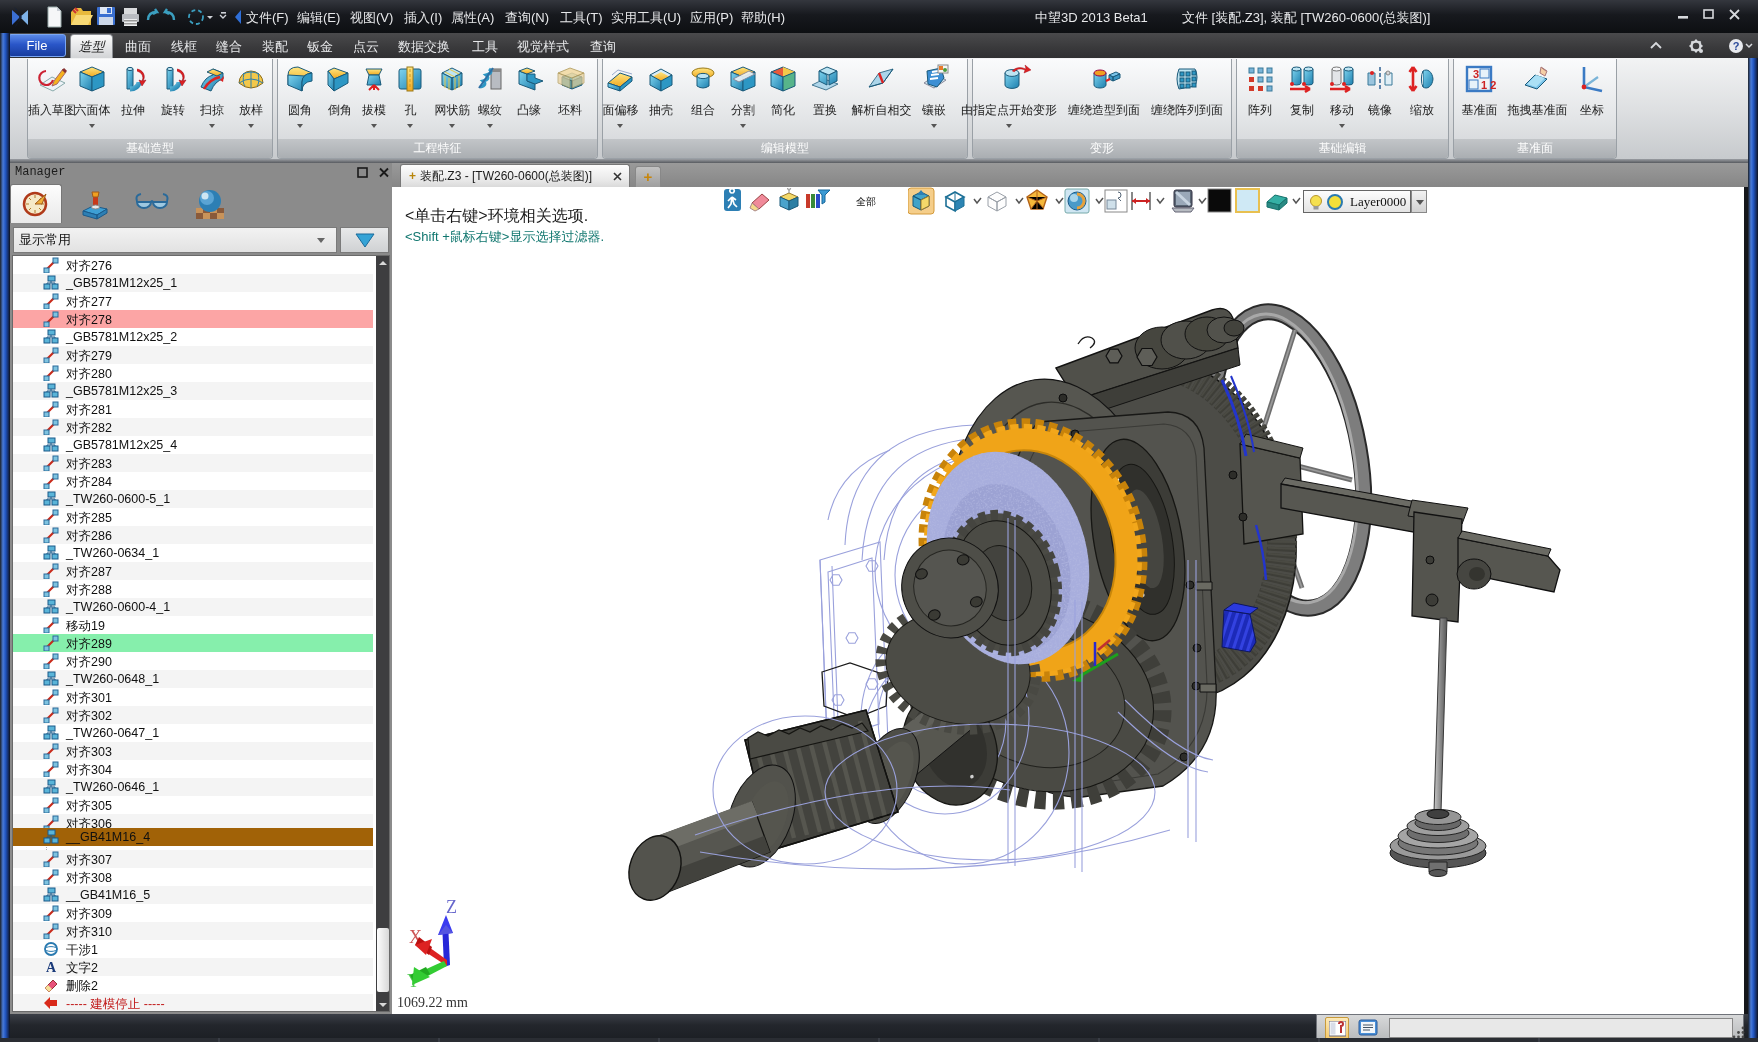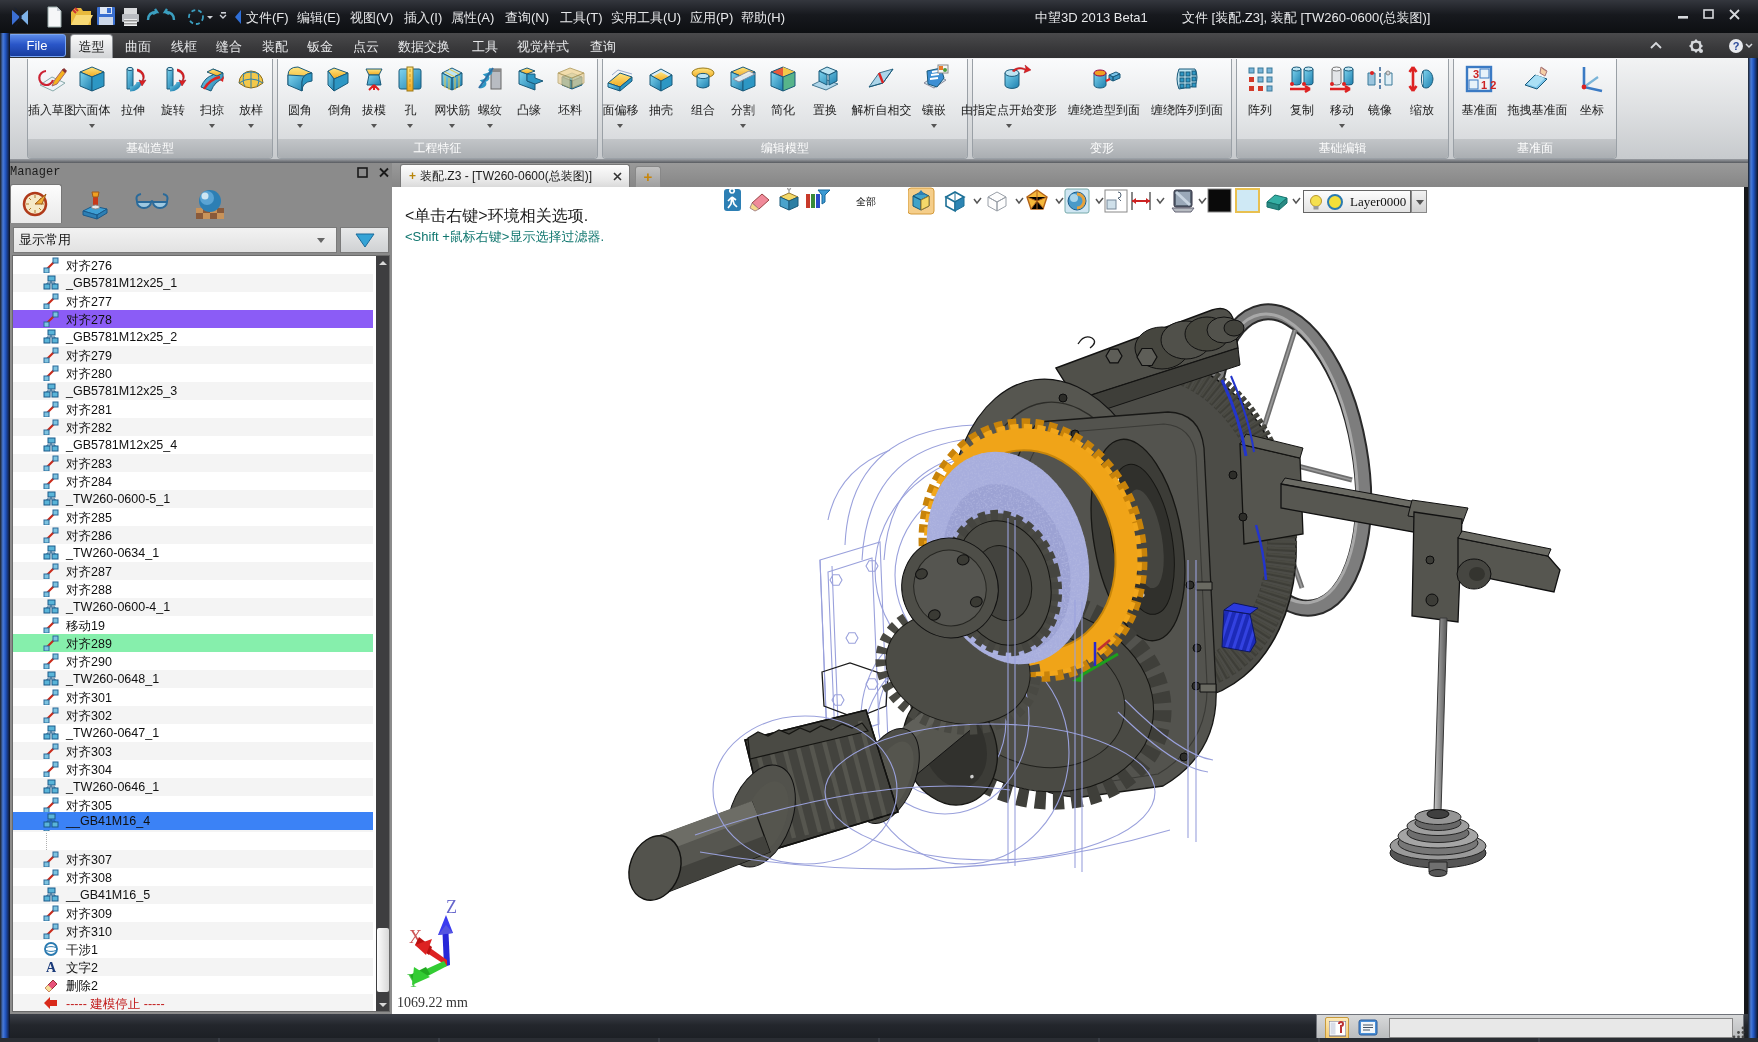--- a/index.html
+++ b/index.html
@@ -7,21 +7,21 @@
 #titlebar{left:0;top:0;width:1758px;height:33px;background:linear-gradient(#34373e,#17191e 45%,#0d0f12);}
 #tabrow{left:0;top:33px;width:1758px;height:25px;background:linear-gradient(#4a4a4c,#39393b 60%,#303032);}
 #ribbon{left:0;top:58px;width:1758px;height:101px;background:linear-gradient(#f2f3f4,#dcdee0 55%,#c7cacd);}
 #ribbonedge{left:0;top:159px;width:1758px;height:4px;background:linear-gradient(#9b9ea3,#585b60);}
 .menuitem{color:#e7e8ea;font-size:13px;}
 .grp{position:absolute;top:59px;height:100px;background:linear-gradient(#fafbfc,#e3e5e7 60%,#d0d3d6);border:1px solid #9aa0a6;border-top:none;border-radius:0 0 4px 4px;overflow:hidden;}
 .gcap{position:absolute;left:0;bottom:0;width:100%;height:19px;background:linear-gradient(#c2c5c8,#aaaeb2);color:#fdfdfd;font-size:12px;text-align:center;line-height:18px;}
 .rlbl{position:absolute;top:60px;font-size:12px;color:#222;text-align:center;white-space:nowrap;}
 .rarr{position:absolute;top:77px;width:0;height:0;border-left:3px solid transparent;border-right:3px solid transparent;border-top:4px solid #555;}
 #manager{left:10px;top:163px;width:382px;height:851px;background:#8b8b8b;}
-#mtitle{left:0;top:0;width:100%;height:19px;color:#1c1c1c;font-family:"Liberation Mono",monospace;font-size:12px;line-height:19px;}
+#mtitle{left:0;top:0;width:100%;height:19px;color:#1c1c1c;font-family:"Liberation Mono",monospace;font-size:12px;line-height:19px;padding-left:5px;}
 #mtabs{left:0;top:19px;width:100%;height:41px;}
 #mcombo{left:3px;top:64px;width:324px;height:26px;background:linear-gradient(#f2f2f2,#e2e2e2);border:1px solid #7a7a7a;font-size:13px;color:#111;line-height:24px;padding-left:5px;}
 #mfilterbtn{left:330px;top:64px;width:49px;height:26px;background:linear-gradient(#e8e9ea,#cfd1d3);border:1px solid #7a7a7a;}
 #mtree{left:2px;top:92px;width:378px;height:757px;background:#fff;border:1px solid #6a6a6a;overflow:hidden;}
 .trow{position:absolute;left:0;width:360px;height:18px;font-size:12.5px;color:#101010;white-space:nowrap;}
 .trow .tx{position:absolute;left:53px;top:2px;}
 .ticon{position:absolute;left:30px;top:1px;width:16px;height:16px;}
 #vtabbar{left:392px;top:163px;width:1358px;height:24px;background:linear-gradient(#9a9a9a,#868686);}
 #canvas{left:392px;top:187px;width:1352px;height:827px;background:#ffffff;}
 #statusbar{left:0;top:1014px;width:1758px;height:28px;background:linear-gradient(#3b3f47,#23262c 40%,#1b1e23);}
@@ -83,21 +83,21 @@
  <div class="abs menuitem" style="left:1035px;top:9px">中望3D 2013 Beta1</div>
  <div class="abs menuitem" style="left:1182px;top:9px">文件 [装配.Z3], 装配 [TW260-0600(总装图)]</div>
  <svg class="abs" style="left:1672px;top:7px" width="80" height="16" viewBox="0 0 80 16">
   <rect x="6" y="9" width="10" height="2.6" fill="#d7d9dd"></rect>
   <rect x="32" y="3" width="9" height="8" fill="none" stroke="#d7d9dd" stroke-width="1.6"></rect>
   <path d="M58 3 l9 9 M67 3 l-9 9" stroke="#d7d9dd" stroke-width="1.8"></path>
  </svg>
 </div>
 <div class="abs" id="tabrow">
  <div class="abs" style="left:8px;top:1px;width:58px;height:23px;border-radius:3px;background:linear-gradient(#5a8ae8,#2a56c8 45%,#173c9e);border:1px solid #7aa6f2;color:#fff;font-size:13px;text-align:center;line-height:21px;">File</div>
- <div class="abs" style="left:70px;top:1px;width:43px;height:24px;border-radius:4px 4px 0 0;background:linear-gradient(#fbfbfb,#e3e4e6 60%,#d2d4d6);border:1px solid #8a8d92;border-bottom:none;color:#1a1a1a;font-size:13px;text-align:center;line-height:23px;">造型</div>
+ <div class="abs" style="left:70px;top:1px;width:43px;height:24px;border-radius:4px 4px 0 0;background:linear-gradient(#fbfbfb,#e3e4e6 60%,#d2d4d6);border:1px solid #8a8d92;border-bottom:none;color:#1a1a1a;font-size:13px;text-align:center;line-height:23px;font-style:italic;">造型</div>
  <div class="abs menuitem" style="left:125px;top:5px">曲面</div>
  <div class="abs menuitem" style="left:171px;top:5px">线框</div>
  <div class="abs menuitem" style="left:216px;top:5px">缝合</div>
  <div class="abs menuitem" style="left:262px;top:5px">装配</div>
  <div class="abs menuitem" style="left:307px;top:5px">钣金</div>
  <div class="abs menuitem" style="left:353px;top:5px">点云</div>
  <div class="abs menuitem" style="left:398px;top:5px">数据交换</div>
  <div class="abs menuitem" style="left:472px;top:5px">工具</div>
  <div class="abs menuitem" style="left:517px;top:5px">视觉样式</div>
  <div class="abs menuitem" style="left:590px;top:5px">查询</div>
@@ -514,21 +514,21 @@
         <span class="tx">_GB5781M12x25_1</span>
       </div>
 <div class="trow" style="top:36px;background:#ffffff;">
         <svg class="ticon" viewBox="0 0 16 16">
           <path d="M3 13 L12 4" stroke="#c92a1a" stroke-width="2.2"></path>
           <rect x="1" y="11" width="5" height="5" fill="#7ec3e0" stroke="#2a6a9a"></rect>
           <rect x="10" y="1" width="5" height="5" fill="#7ec3e0" stroke="#2a6a9a"></rect>
         </svg>
         <span class="tx">对齐277</span>
       </div>
-<div class="trow" style="top:54px;background:#8b5cf6;">
+<div class="trow" style="top:54px;background:#fca5a5;">
         <svg class="ticon" viewBox="0 0 16 16">
           <path d="M3 13 L12 4" stroke="#c92a1a" stroke-width="2.2"></path>
           <rect x="1" y="11" width="5" height="5" fill="#7ec3e0" stroke="#2a6a9a"></rect>
           <rect x="10" y="1" width="5" height="5" fill="#7ec3e0" stroke="#2a6a9a"></rect>
         </svg>
         <span class="tx">对齐278</span>
       </div>
 <div class="trow" style="top:72px;background:#ffffff;">
         <svg class="ticon" viewBox="0 0 16 16">
           <rect x="5" y="1" width="7" height="5" fill="#5ab4d8" stroke="#1a5a8a"></rect>
@@ -755,21 +755,21 @@
         <span class="tx">对齐305</span>
       </div>
 <div class="trow" style="top:558px;background:#f4f4f4;">
         <svg class="ticon" viewBox="0 0 16 16">
           <path d="M3 13 L12 4" stroke="#c92a1a" stroke-width="2.2"></path>
           <rect x="1" y="11" width="5" height="5" fill="#7ec3e0" stroke="#2a6a9a"></rect>
           <rect x="10" y="1" width="5" height="5" fill="#7ec3e0" stroke="#2a6a9a"></rect>
         </svg>
         <span class="tx">对齐306</span>
       </div>
-<div class="trow" style="top:556px;background:#3b82f6;">
+<div class="trow" style="top:572px;background:#a16207;">
         <svg class="ticon" viewBox="0 0 16 16">
           <rect x="5" y="1" width="7" height="5" fill="#5ab4d8" stroke="#1a5a8a"></rect>
           <rect x="1" y="9" width="6" height="5" fill="#5ab4d8" stroke="#1a5a8a"></rect>
           <rect x="9" y="9" width="6" height="5" fill="#5ab4d8" stroke="#1a5a8a"></rect>
           <path d="M8 6 v2 M4 9 v-1 h8 v1" stroke="#1a5a8a" fill="none"></path>
         </svg>
         <span class="tx">__GB41M16_4</span>
       </div>
 <div class="trow" style="top:594px;background:#f4f4f4;">
         <svg class="ticon" viewBox="0 0 16 16">

